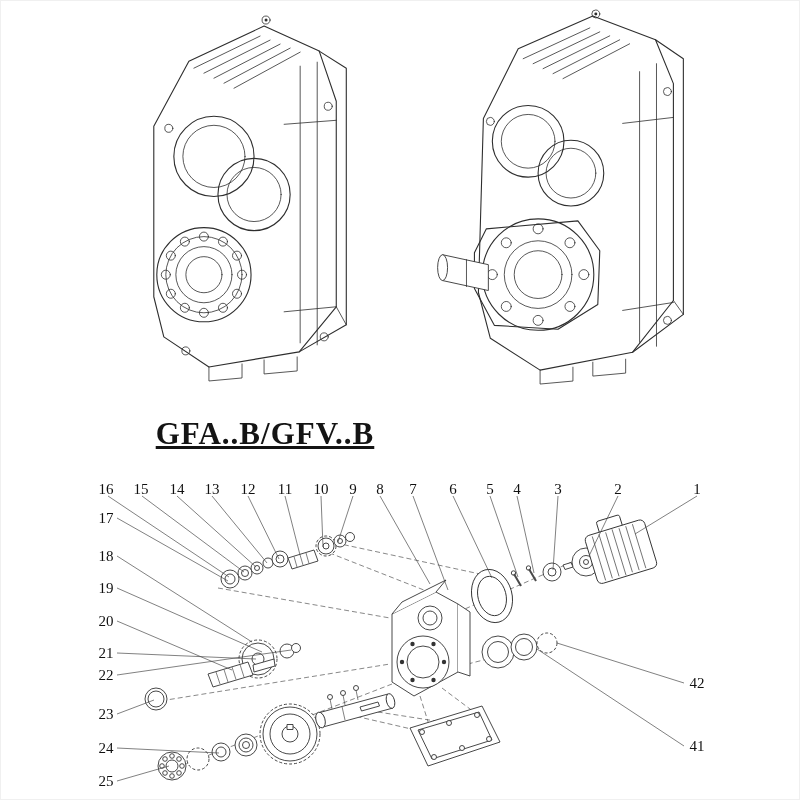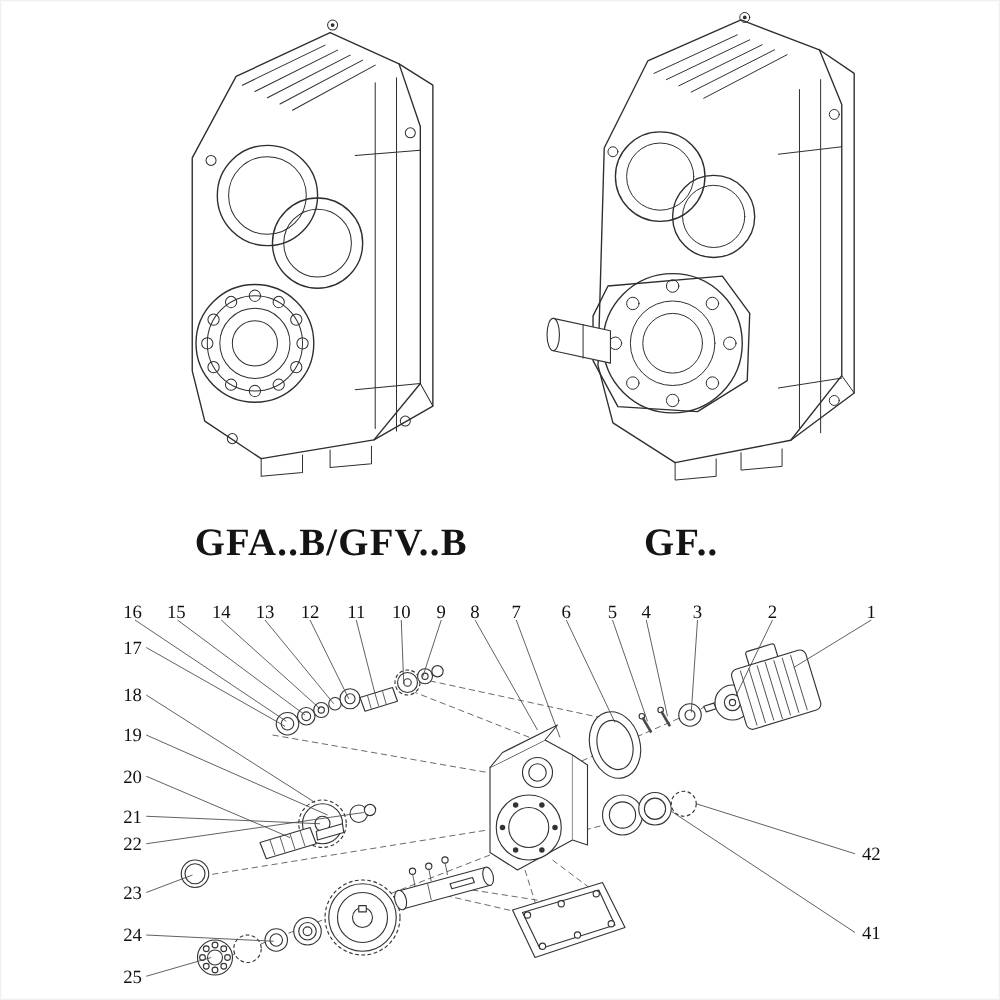--- a/index.html
+++ b/index.html
@@ -4,21 +4,21 @@
 <style>
   html,body{margin:0;padding:0;background:#e9e9e9;}
   .page{
     position:relative;width:800px;height:800px;margin:0 auto;
     background:#ffffff;overflow:hidden;
     font-family:"Liberation Serif", serif;
     box-shadow: inset 0 0 0 1px #f0f0f0;
   }
   .caption{
     position:absolute;font-weight:bold;font-size:31px;letter-spacing:1px;
-    color:#141414;text-align:center;white-space:nowrap;
+    color:#141414;text-align:center;white-space:nowrap;text-decoration:underline;
   }
   svg{position:absolute;overflow:visible;}
   .ln{fill:none;stroke:#2e2e2e;stroke-width:1.1;stroke-linejoin:round;stroke-linecap:round;}
   .thin{stroke-width:0.8;}
   .pt{fill:#ffffff;stroke:#333333;stroke-width:0.9;stroke-linejoin:round;}
   .dash{fill:none;stroke:#555555;stroke-width:0.7;stroke-dasharray:5 3;}
   .teeth{stroke-dasharray:3 2;}
   .leader{stroke:#4a4a4a;stroke-width:0.7;fill:none;}
   .num{font-family:"Liberation Serif",serif;font-size:15px;fill:#111111;}
 </style>
@@ -121,21 +121,20 @@
       <g class="ln thin">
         <circle cx="62" cy="118" r="4"></circle>
           <circle cx="240" cy="88" r="4"></circle>
           <circle cx="240" cy="318" r="4"></circle>
       </g>
       <path class="ln thin" d="M112,368 L112,382 L145,379 L145,365 M165,360 L165,374 L198,371 L198,357"></path>
     </g>
   </svg>
 
   <div class="caption" style="left:110px;top:416px;width:310px">GFA..B/GFV..B</div>
-  <div class="caption" style="left:415px;top:416px;width:260px">GF..</div>
 
   <svg style="left:90px;top:466px" width="620" height="334" viewBox="0 0 620 334">
 
     <g>
       <path class="dash" d="M128,122 L300,152"></path>
       <path class="dash" d="M246,77 L390,108"></path>
       <path class="dash" d="M232,84 L344,128"></path>
       <path class="dash" d="M368,146 L482,96"></path>
       <path class="dash" d="M370,200 L448,180"></path>
       <path class="dash" d="M64,236 L300,198"></path>

